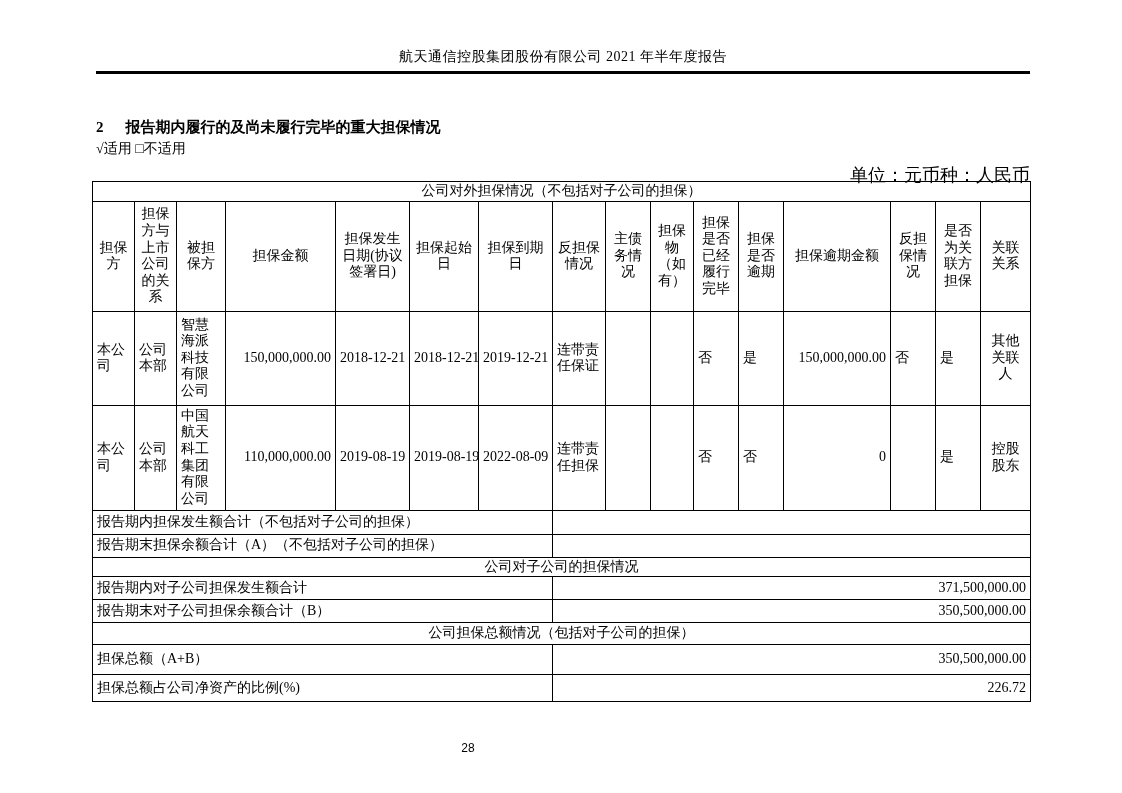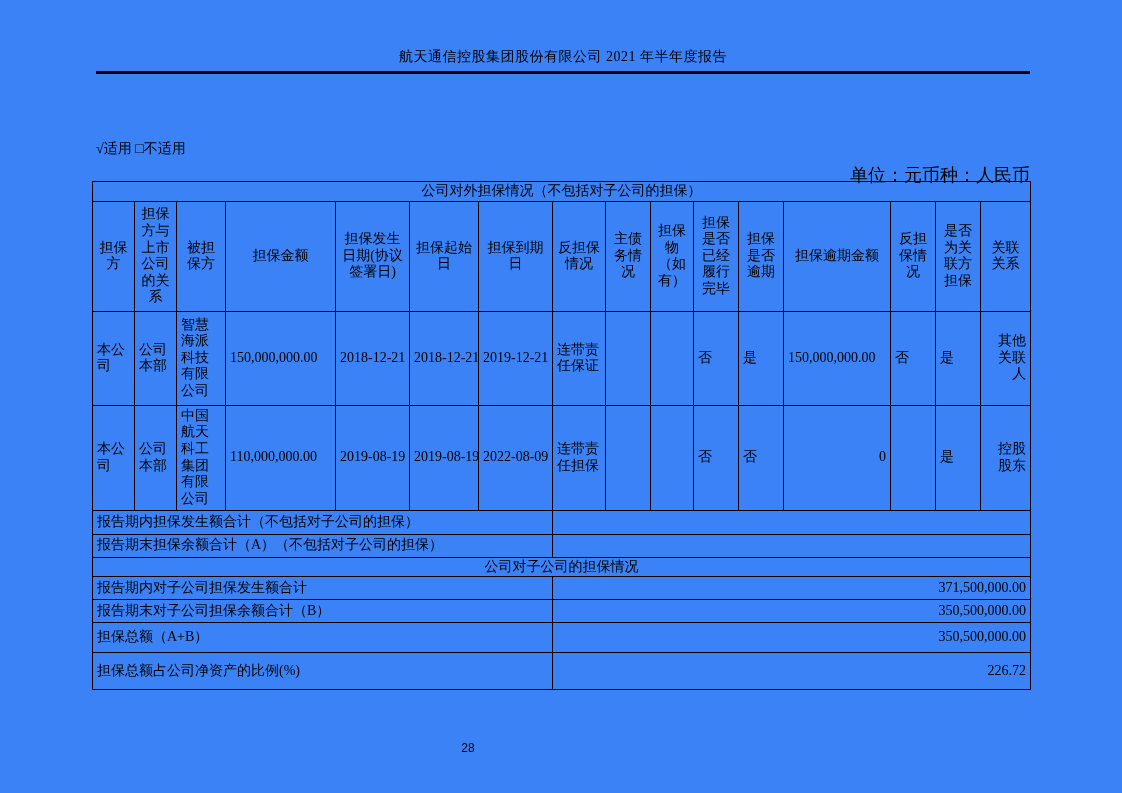--- a/index.html
+++ b/index.html
@@ -1,21 +1,21 @@
 <!DOCTYPE html>
 <html><head>
 <meta charset="utf-8">
 <style>
   * { margin:0; padding:0; box-sizing:border-box; }
   html,body { background:#e8e8e8; }
   .page {
     position:relative;
     width:1122px; height:793px;
     margin:0 auto;
-    background:#3b82f6;
+    background:#ffffff;
     color:#000;
     font-family:"Liberation Serif","DejaVu Serif",serif;
     overflow:hidden;
   }
   .doc-header {
     position:absolute; top:48px; left:96px; width:934px;
     text-align:center; font-size:14px; letter-spacing:0.5px;
   }
   .doc-header-rule {
     margin-top:5px;
@@ -46,53 +46,56 @@
   table.guarantee td {
     border:1px solid #000;
     font-size:14px;
     line-height:1.18;
     padding:1px 4px;
     vertical-align:middle;
     word-break:break-all;
   }
   td.hdr { text-align:center; }
   td.sec-title { text-align:center; padding:1px 2px; }
-  td.c { text-align:right;margin-left:17px; }
+  td.c { text-align:center;margin-left:17px; }
   td.r { text-align:right; }
-  .num { font-size:13.5px; white-space:normal; }
+  .num { font-size:13.5px; white-space:normal;text-align:right; }
   td.nowrap { white-space:nowrap; overflow:hidden; padding:1px 2px; }
   tr.h-sec1 { height:19px; }
   tr.h-cols { height:110px; }
   tr.h-r1 { height:94px; }
   tr.h-r2 { height:105px; }
   tr.h-s1 { height:24px; }
   tr.h-s2 { height:23px;margin-left:20px; }
   tr.h-sub { height:19px; }
   tr.h-s3 { height:23px; }
   tr.h-s4 { height:23px; }
   tr.h-tot { height:22px; }
   tr.h-s5 { height:30px; }
-  tr.h-s6 { height:37px;padding-left:28px; }
+  tr.h-s6 { height:27px;padding-left:28px; }
   .page-footer {
     position:absolute; top:741px; left:0; width:936px;
     text-align:center;
     font-family:"Liberation Sans","DejaVu Sans",sans-serif;
     font-size:12px;
   }
 </style>
 </head>
 <body>
 
 <div class="page">
 
   <div class="doc-header">
     <div>航天通信控股集团股份有限公司 2021 年半年度报告</div>
     <div class="doc-header-rule"></div>
   </div>
 
+  <div class="section-heading">
+    <span class="sec-num">2</span><span>报告期内履行的及尚未履行完毕的重大担保情况</span>
+  </div>
 
   <div class="applicability">√适用 □不适用</div>
 
   <div class="unit-note">单位：元币种：人民币</div>
 
   <table class="guarantee">
     <colgroup>
       <col style="width:42px">
         <col style="width:42px">
         <col style="width:49px">
@@ -188,20 +191,23 @@
 
     <tr class="h-s3">
       <td colspan="7">报告期内对子公司担保发生额合计</td>
       <td colspan="9" class="r num">371,500,000.00</td>
     </tr>
     <tr class="h-s4">
       <td colspan="7">报告期末对子公司担保余额合计（B）</td>
       <td colspan="9" class="r num">350,500,000.00</td>
     </tr>
 
+    <tr class="h-tot">
+      <td class="sec-title" colspan="16">公司担保总额情况（包括对子公司的担保）</td>
+    </tr>
 
     <tr class="h-s5">
       <td colspan="7">担保总额（A+B）</td>
       <td colspan="9" class="r num">350,500,000.00</td>
     </tr>
     <tr class="h-s6">
       <td colspan="7">担保总额占公司净资产的比例(%)</td>
       <td colspan="9" class="r num">226.72</td>
     </tr>
   </tbody>

